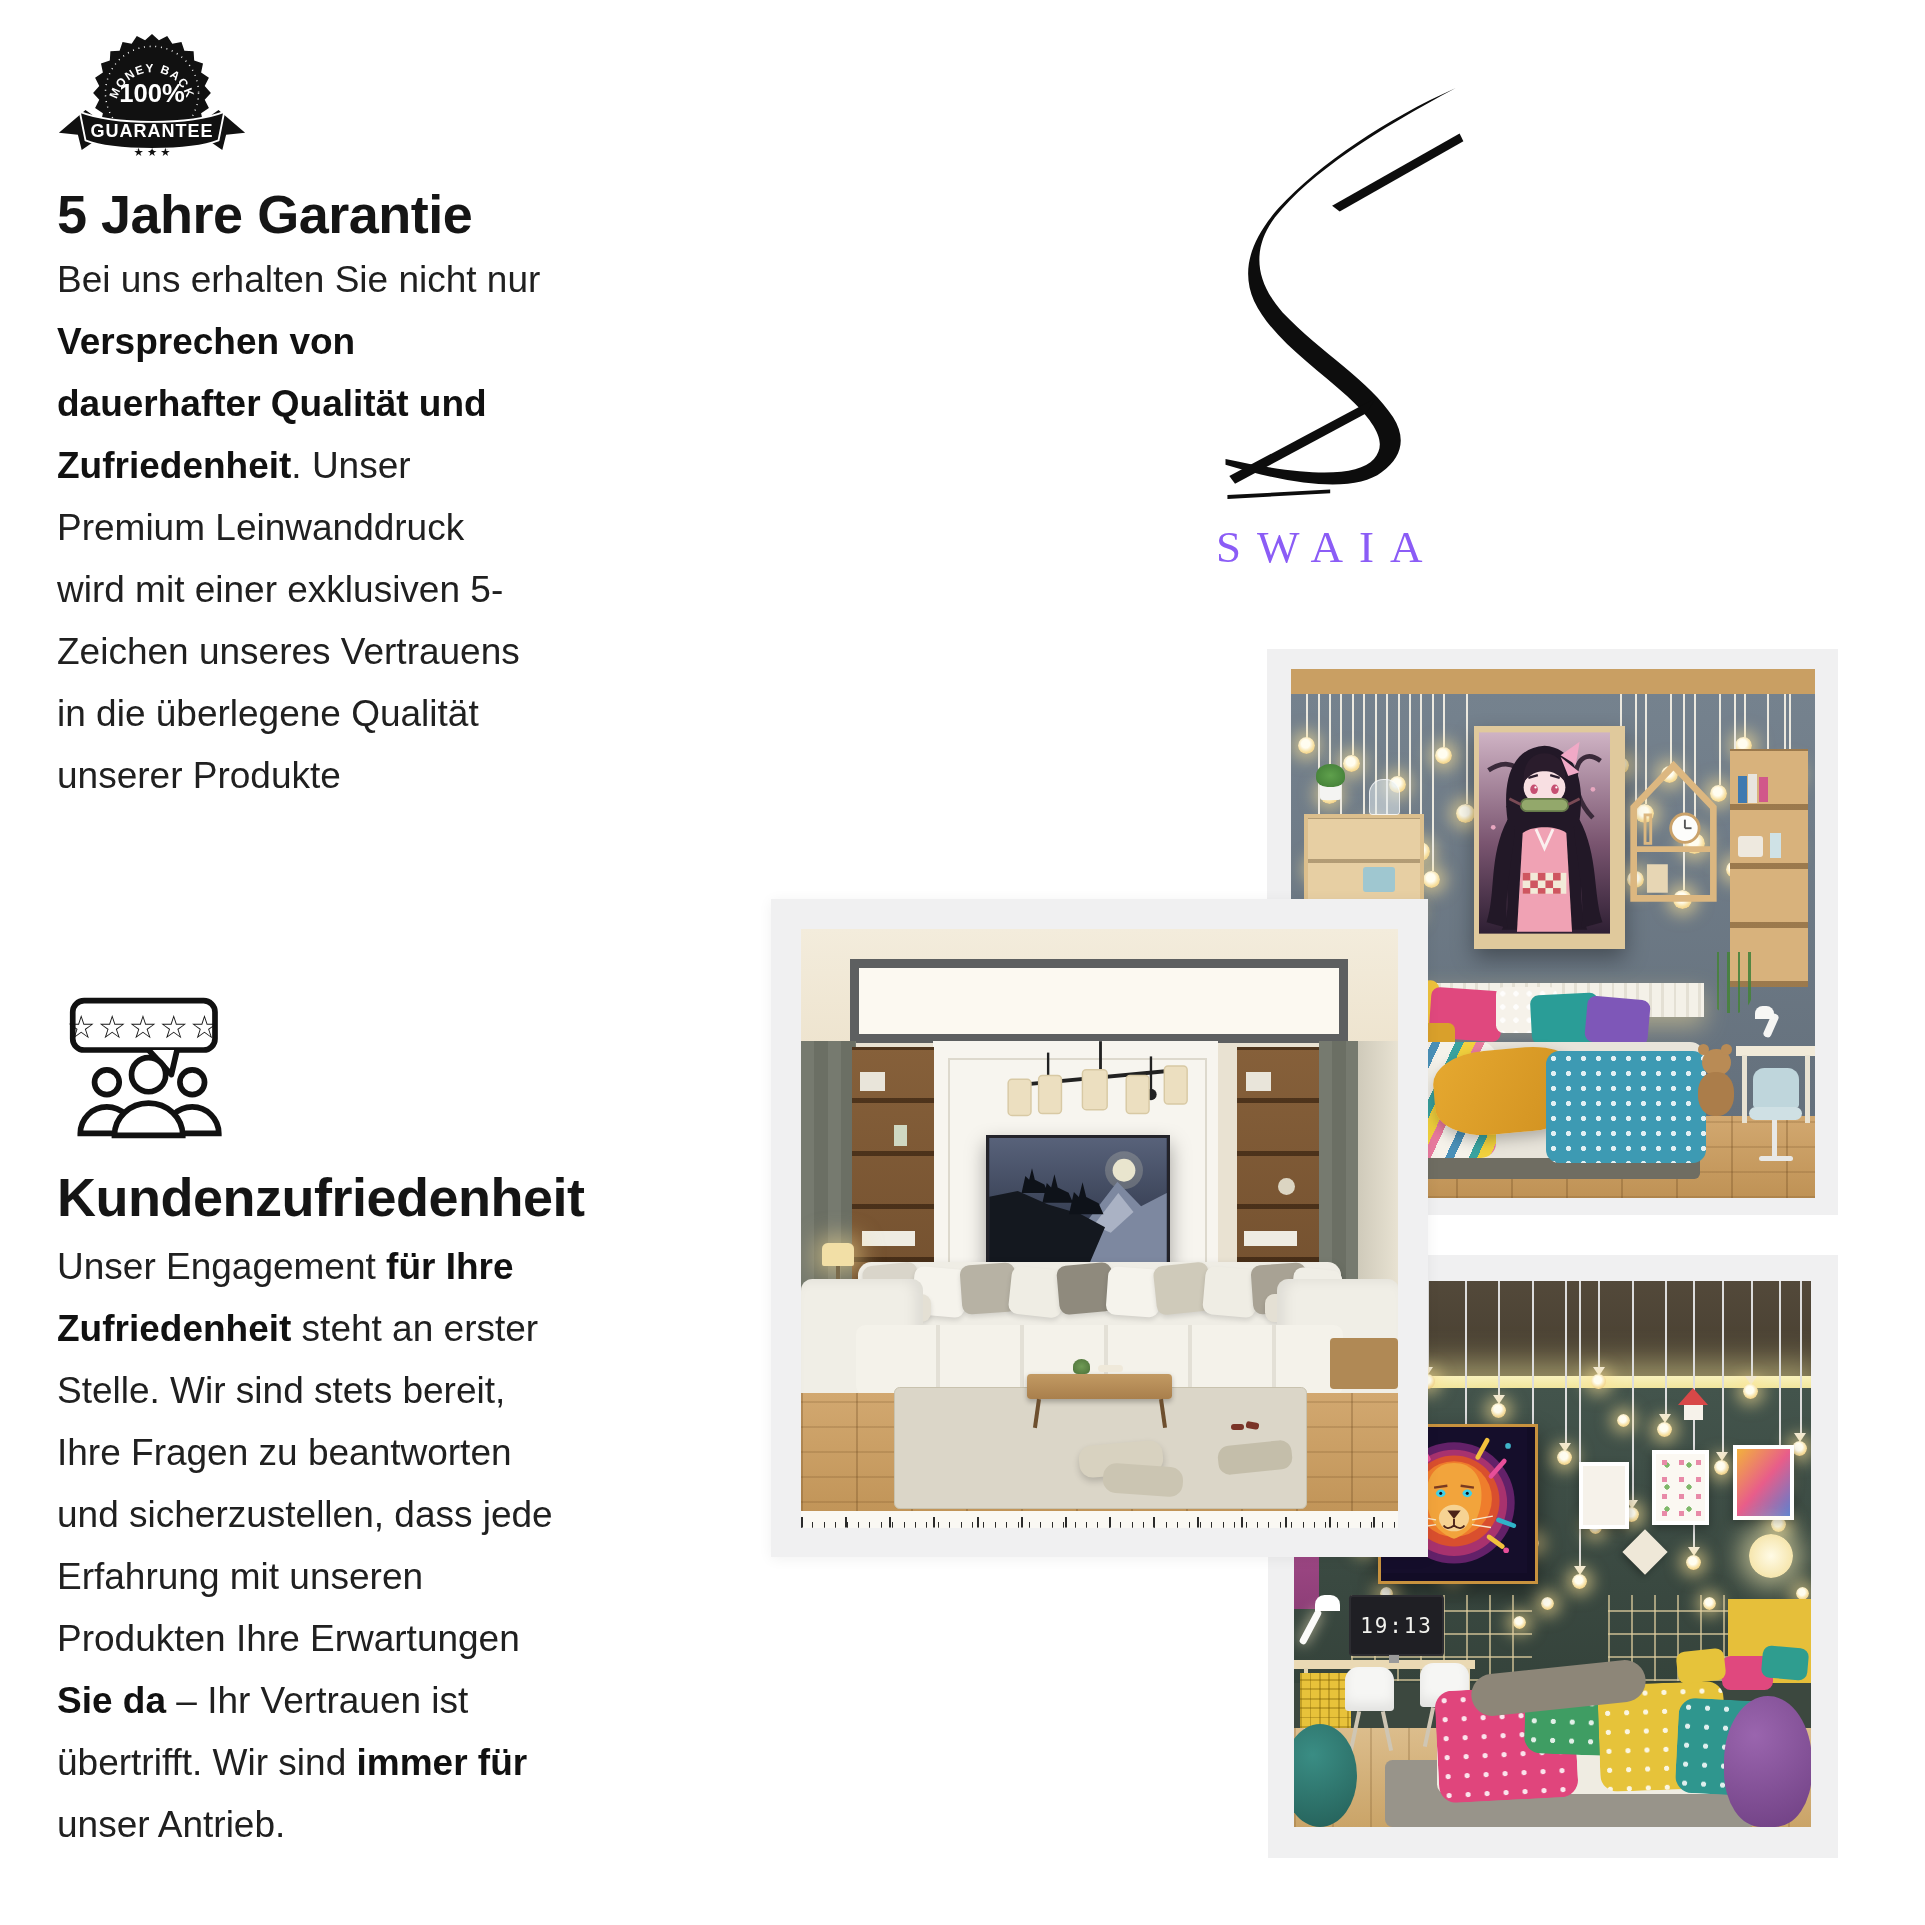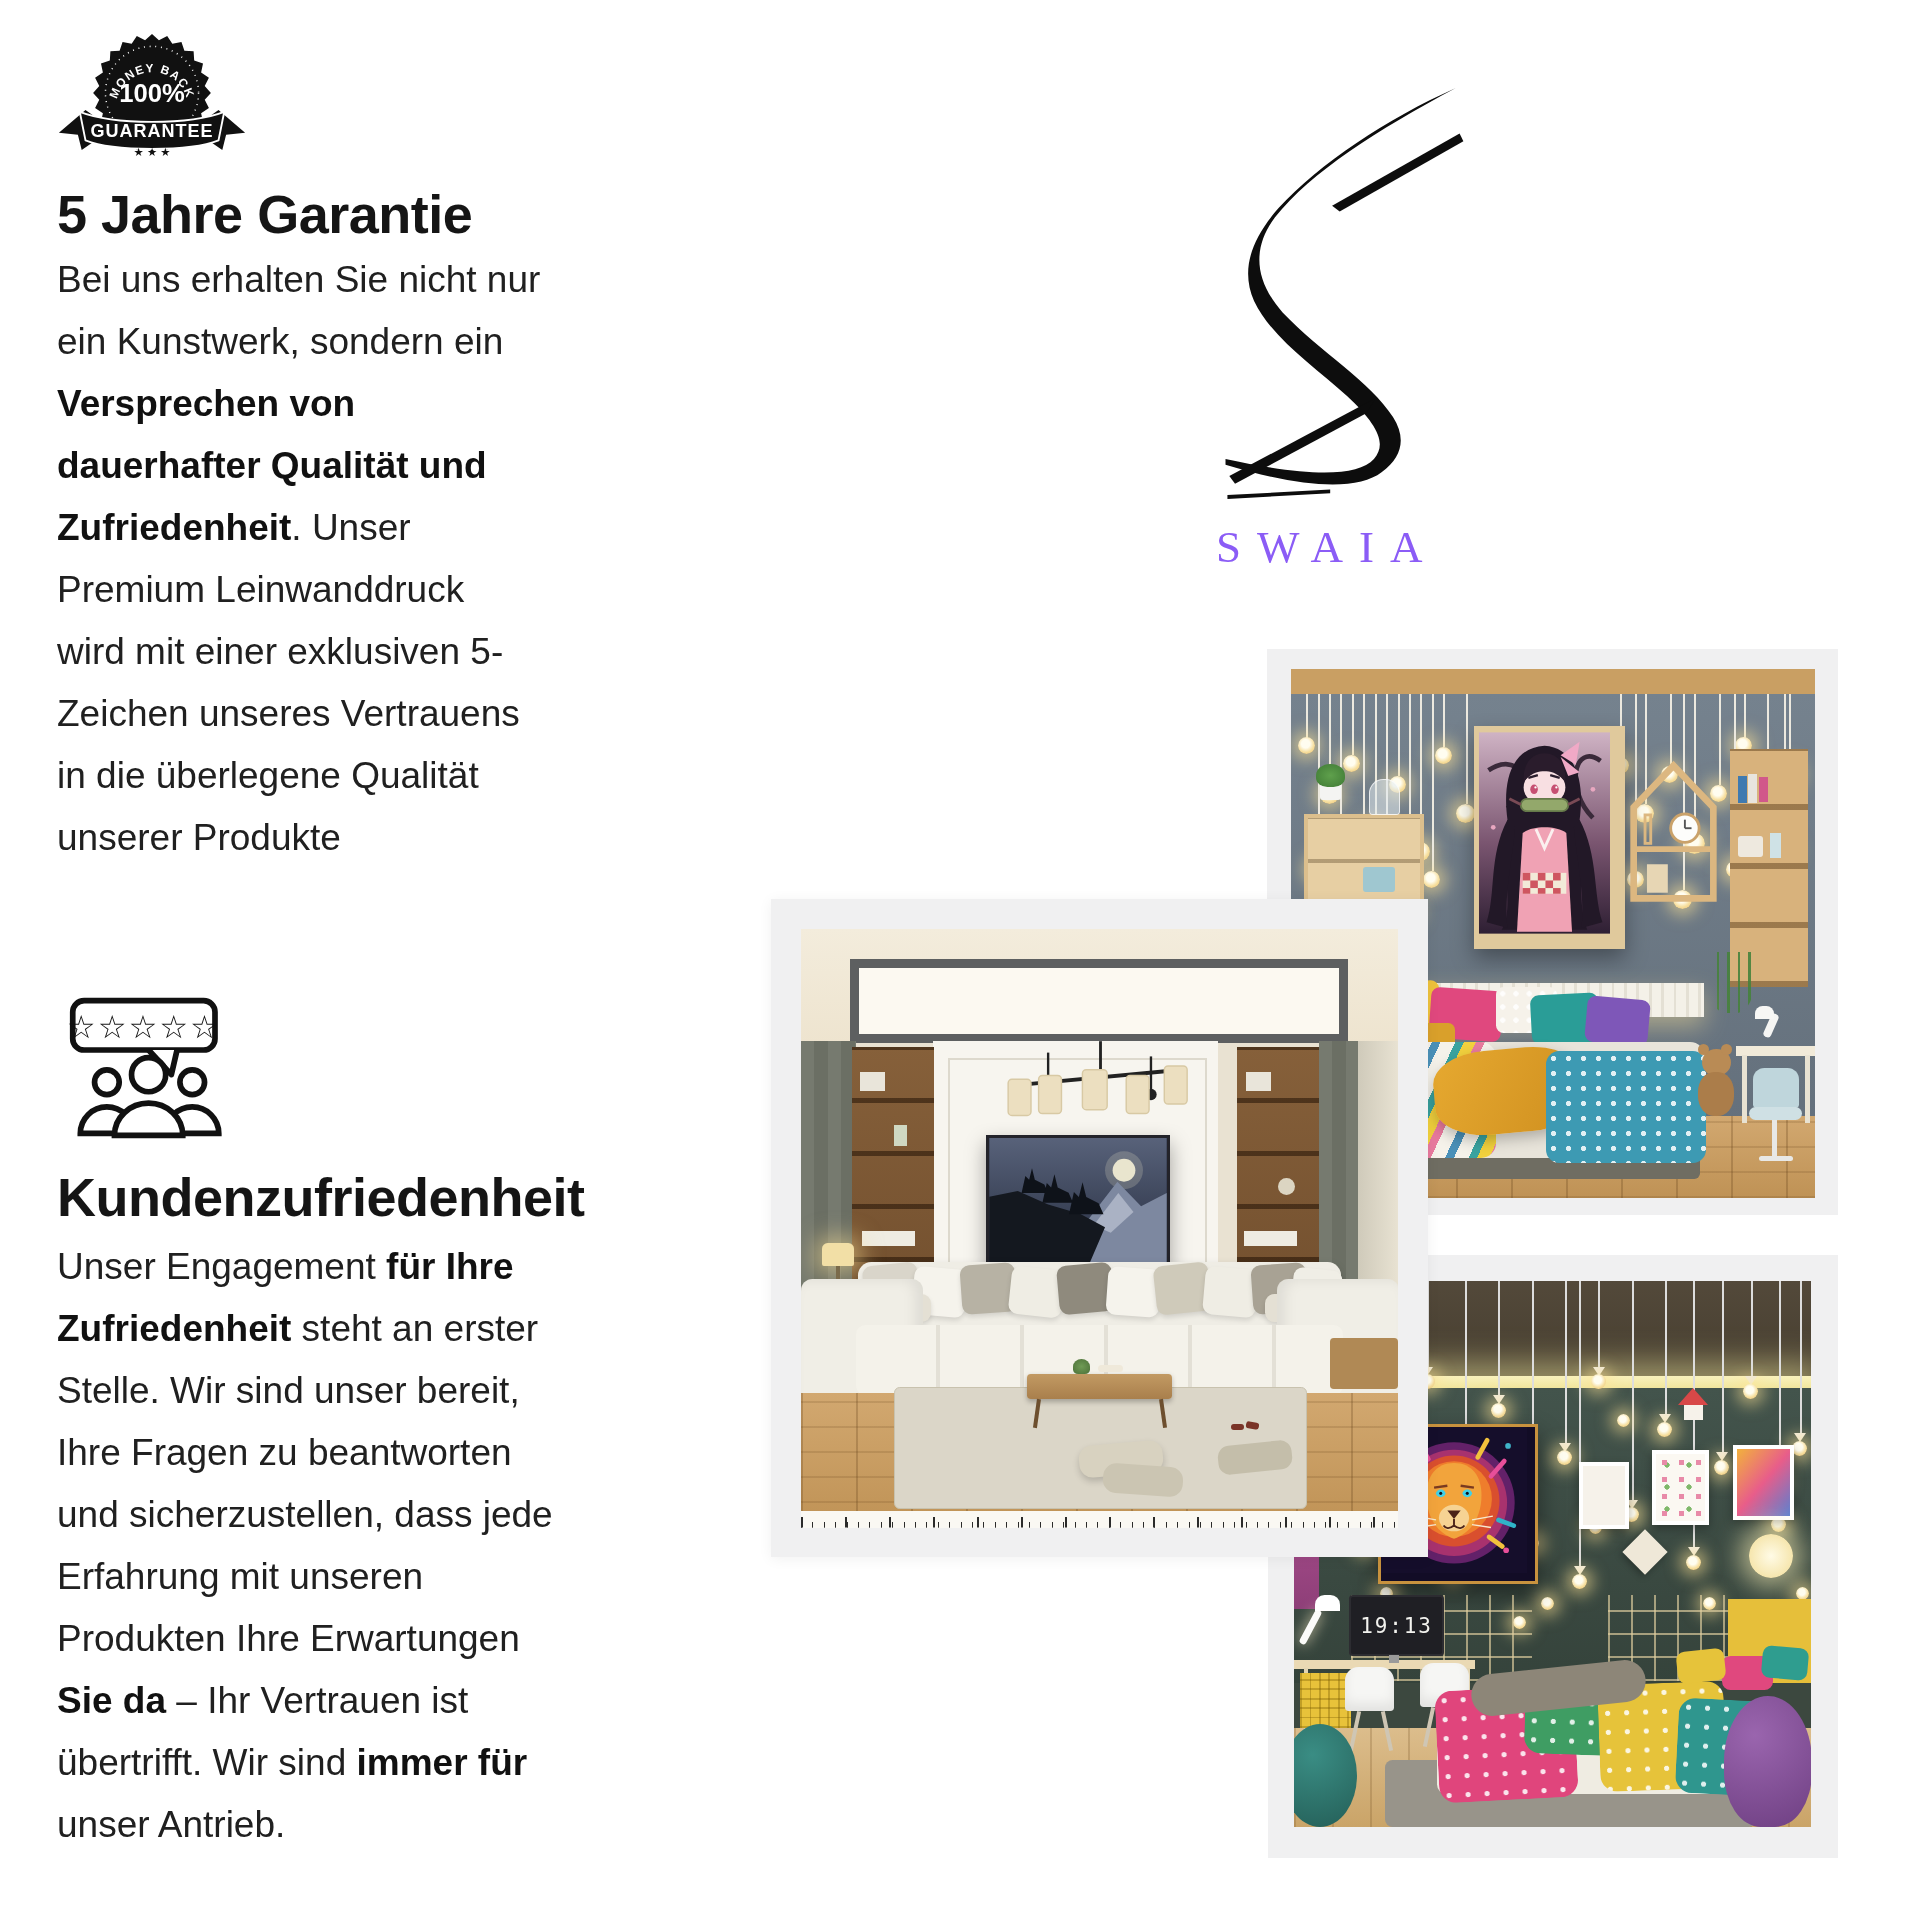--- a/index.html
+++ b/index.html
@@ -62,21 +62,20 @@
 
   <path d="M24 82 C60 96 140 96 176 82 L170 112 C140 124 60 124 30 112 Z" fill="#111" stroke="#fff" stroke-width="2"></path>
   <text x="100" y="108" text-anchor="middle" font-size="19" font-weight="bold" fill="#fff" letter-spacing="1">GUARANTEE</text>
   <text x="100" y="128" text-anchor="middle" font-size="12" fill="#111">★ ★ ★</text>
 </svg>
 
 <div class="a h1" style="left:57px;top:183px;">5 Jahre Garantie</div>
 
 <div class="a para" style="left:57px;top:249px;width:609px;">
     <div class="tline"><span>Bei uns erhalten Sie nicht nur</span></div>
-    <div class="tline"><span>ein Kunstwerk, sondern ein</span></div>
     <div class="tline"><span class="b">Versprechen von</span></div>
     <div class="tline"><span class="b">dauerhafter Qualität und</span></div>
     <div class="tline"><span class="b">Zufriedenheit</span><span>. Unser</span></div>
     <div class="tline"><span>Premium Leinwanddruck</span></div>
     <div class="tline"><span>wird mit einer exklusiven 5-</span></div>
     <div class="tline"><span>Zeichen unseres Vertrauens</span></div>
     <div class="tline"><span>in die überlegene Qualität</span></div>
     <div class="tline"><span>unserer Produkte</span></div>
   </div>
 
@@ -91,21 +90,21 @@
   <path d="M16 146 A 28 28 0 0 1 72 146 Z" fill="#fff" stroke="#111" stroke-width="6"></path>
   <path d="M106 146 A 28 28 0 0 1 162 146 Z" fill="#fff" stroke="#111" stroke-width="6"></path>
   <path d="M52 148 A 36 34 0 0 1 124 148 Z" fill="#fff" stroke="#111" stroke-width="6"></path>
 </svg>
 
 <div class="a h1" style="left:57px;top:1166px;">Kundenzufriedenheit</div>
 
 <div class="a para" style="left:57px;top:1236px;width:628px;">
     <div class="tline"><span>Unser Engagement </span><span class="b">für Ihre</span></div>
     <div class="tline"><span class="b">Zufriedenheit</span><span> steht an erster</span></div>
-    <div class="tline"><span>Stelle. Wir sind unser bereit,</span></div>
+    <div class="tline"><span>Stelle. Wir sind stets bereit,</span></div>
     <div class="tline"><span>Ihre Fragen zu beantworten</span></div>
     <div class="tline"><span>und sicherzustellen, dass jede</span></div>
     <div class="tline"><span>Erfahrung mit unseren</span></div>
     <div class="tline"><span>Produkten Ihre Erwartungen</span></div>
     <div class="tline"><span class="b">Sie da</span><span> – Ihr Vertrauen ist</span></div>
     <div class="tline"><span>übertrifft. Wir sind </span><span class="b">immer für</span></div>
     <div class="tline"><span>unser Antrieb.</span></div>
   </div>
 
 <svg class="a" style="left:1216px;top:84px;width:255px;height:415px;" viewBox="0 0 268 436">

